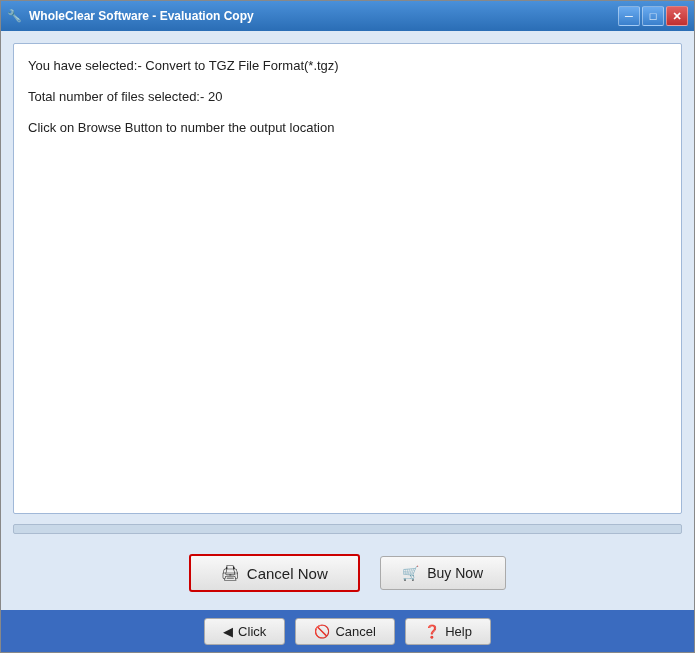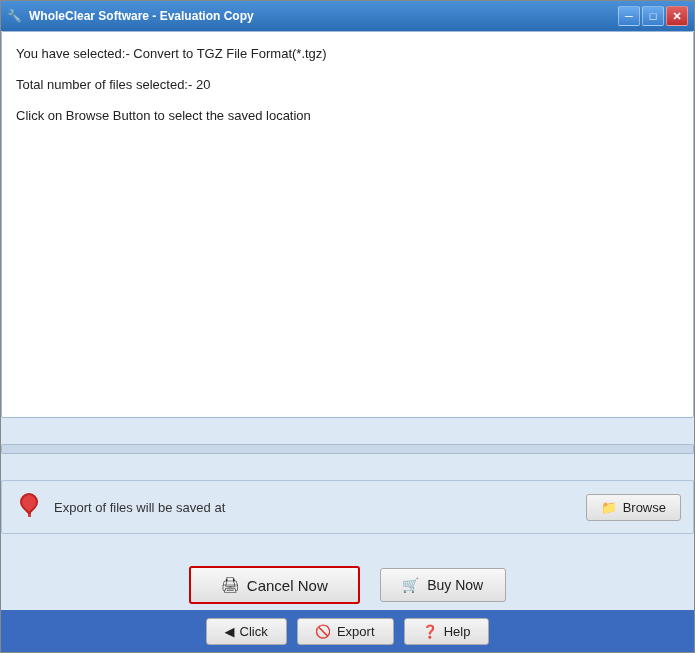--- a/index.html
+++ b/index.html
@@ -61,23 +61,24 @@
       justify-content: center;
       cursor: pointer;
       border-radius: 2px;
     }
     .title-btn.close {
       background: linear-gradient(to bottom, #e06060, #c03030);
     }
     .content-area {
       flex: 1;
       background: #dde8f5;
-      display: flex;
-      flex-direction: column;
-      gap: 22px;
+      padding: 12px;
+      display: flex;
+      flex-direction: column;
+      gap: 6px;
     }
     .info-box {
       background: white;
       border: 1px solid #a0b8d8;
       border-radius: 2px;
       flex: 1;
       padding: 12px 14px;
       display: flex;
       flex-direction: column;
       gap: 10px;
@@ -238,62 +239,49 @@
       <div class="title-btn">□</div>
       <div class="title-btn close">✕</div>
     </div>
   </div>
 
   <div class="content-area">
 
     <div class="info-box">
       <div class="info-line">You have selected:- Convert to TGZ File Format(*.tgz)</div>
       <div class="info-line">Total number of files selected:- 20</div>
-      <div class="info-line">Click on Browse Button to select the saved location</div>
+      <div class="info-line">Click on Browse Button to number the output location</div>
     </div>
 
     <div class="progress-area">
       <div class="progress-bar-container">
         <div class="progress-bar-fill"></div>
       </div>
     </div>
 
-    <div class="save-location-row">
-      <div class="location-icon">
-        <div class="pin-icon">
-          <div class="pin-head"></div>
-          <div class="pin-tip"></div>
-        </div>
-      </div>
-      <div class="location-text">Export of files will be saved at</div>
-      <button class="browse-btn">
-        <span>📁</span>
-        <span>Browse</span>
-      </button>
-    </div>
 
     <div class="action-row">
       <button class="convert-btn">
         <span>🖨</span>
         <span>Cancel Now</span>
       </button>
       <button class="buy-btn">
         <span>🛒</span>
         <span>Buy Now</span>
       </button>
     </div>
   </div>
 
   <div class="bottom-bar">
     <button class="nav-btn">
       <span>◀</span>
       <span>Click</span>
     </button>
     <button class="nav-btn">
       <span>🚫</span>
-      <span>Export</span>
+      <span>Cancel</span>
     </button>
     <button class="nav-btn">
       <span>❓</span>
       <span>Help</span>
     </button>
   </div>
 </div>
 
 </body></html>

